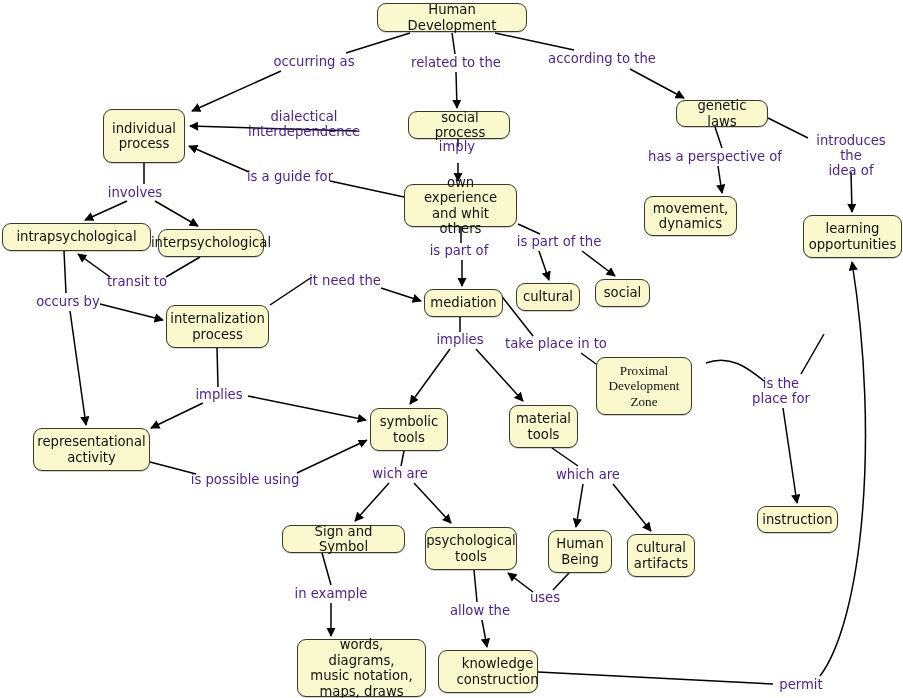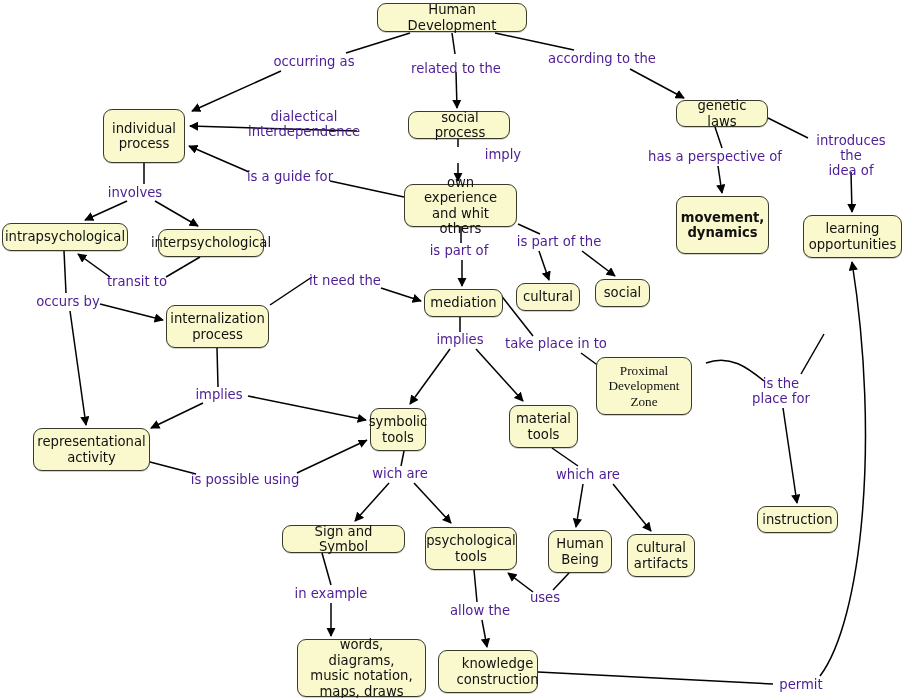--- a/index.html
+++ b/index.html
@@ -122,37 +122,37 @@
         <path d="M 538 672 L 773 684" fill="none" stroke="#000000" stroke-width="1.5"></path>
         <path d="M 820 676 C 862 620 880 440 852 262" fill="none" stroke="#000000" stroke-width="1.5" marker-end="url(#arrowhead)"></path>
       </g>
   </svg>
   <div id="nodes-group">
       <div class="node" style="left: 377px; top: 3px; width: 150px; height: 29px;">Human Development</div>
       <div class="node" style="left: 103px; top: 109px; width: 82px; height: 54px;">individual
 process</div>
       <div class="node" style="left: 408px; top: 111px; width: 102px; height: 28px; padding-left: 9px;">social process</div>
       <div class="node" style="left: 676px; top: 100px; width: 92px; height: 27px;">genetic laws</div>
-      <div class="node" style="left: 2px; top: 223px; width: 126px; height: 28px;">intrapsychological</div>
+      <div class="node" style="left: 2px; top: 223px; width: 149px; height: 28px;">intrapsychological</div>
       <div class="node" style="left: 158px; top: 229px; width: 106px; height: 28px;">interpsychological</div>
       <div class="node" style="left: 404px; top: 184px; width: 113px; height: 43px;">own experience
 and whit others</div>
-      <div class="node" style="left: 676px; top: 196px; width: 93px; height: 58px; font-weight: bold;">movement,
+      <div class="node" style="left: 644px; top: 196px; width: 93px; height: 40px;">movement,
 dynamics</div>
       <div class="node" style="left: 803px; top: 215px; width: 99px; height: 43px;">learning
 opportunities</div>
       <div class="node" style="left: 516px; top: 283px; width: 64px; height: 28px;">cultural</div>
       <div class="node" style="left: 595px; top: 279px; width: 55px; height: 28px;">social</div>
       <div class="node" style="left: 424px; top: 289px; width: 79px; height: 28px;">mediation</div>
       <div class="node" style="left: 166px; top: 305px; width: 103px; height: 43px;">internalization
 process</div>
       <div class="node" style="left: 596px; top: 357px; width: 96px; height: 58px; font-family: Liberation Serif, serif;">Proximal
 Development
 Zone</div>
-      <div class="node" style="left: 370px; top: 408px; width: 56px; height: 43px;">symbolic
+      <div class="node" style="left: 370px; top: 408px; width: 78px; height: 43px;">symbolic
 tools</div>
       <div class="node" style="left: 509px; top: 405px; width: 69px; height: 43px;">material
 tools</div>
       <div class="node" style="left: 33px; top: 428px; width: 117px; height: 43px;">representational
 activity</div>
       <div class="node" style="left: 757px; top: 506px; width: 81px; height: 27px;">instruction</div>
       <div class="node" style="left: 282px; top: 525px; width: 123px; height: 28px;">Sign and Symbol</div>
       <div class="node" style="left: 425px; top: 527px; width: 92px; height: 43px;">psychological
 tools</div>
       <div class="node" style="left: 548px; top: 530px; width: 64px; height: 43px;">Human
@@ -160,25 +160,25 @@
       <div class="node" style="left: 627px; top: 534px; width: 68px; height: 43px;">cultural
 artifacts</div>
       <div class="node" style="left: 266px; top: 639px; width: 129px; height: 58px; margin-left: 31px;">words, diagrams,
 music notation,
 maps, draws</div>
       <div class="node" style="left: 438px; top: 650px; width: 100px; height: 43px; padding-left: 26px;">knowledge
 construction</div>
     </div>
   <div id="labels-group">
       <div class="link-label" style="left: 314px; top: 62px;">occurring as</div>
-      <div class="link-label" style="left: 456px; top: 63px; margin-top: 6px;">related to the</div>
+      <div class="link-label" style="left: 456px; top: 63px;">related to the</div>
       <div class="link-label" style="left: 602px; top: 59px;">according to the</div>
       <div class="link-label" style="left: 304px; top: 124px;">dialectical
 interdependence</div>
-      <div class="link-label" style="left: 457px; top: 155px; margin-left: 46px;">imply</div>
+      <div class="link-label" style="left: 457px; top: 147px;">imply</div>
       <div class="link-label" style="left: 715px; top: 157px;">has a perspective of</div>
       <div class="link-label" style="left: 851px; top: 156px;">introduces the
 idea of</div>
       <div class="link-label" style="left: 290px; top: 177px;">is a guide for</div>
       <div class="link-label" style="left: 135px; top: 193px;">involves</div>
       <div class="link-label" style="left: 459px; top: 251px;">is  part of</div>
       <div class="link-label" style="left: 559px; top: 242px;">is part of the</div>
       <div class="link-label" style="left: 345px; top: 281px;">it need the</div>
       <div class="link-label" style="left: 137px; top: 282px;">transit to</div>
       <div class="link-label" style="left: 68px; top: 302px;">occurs by</div>

